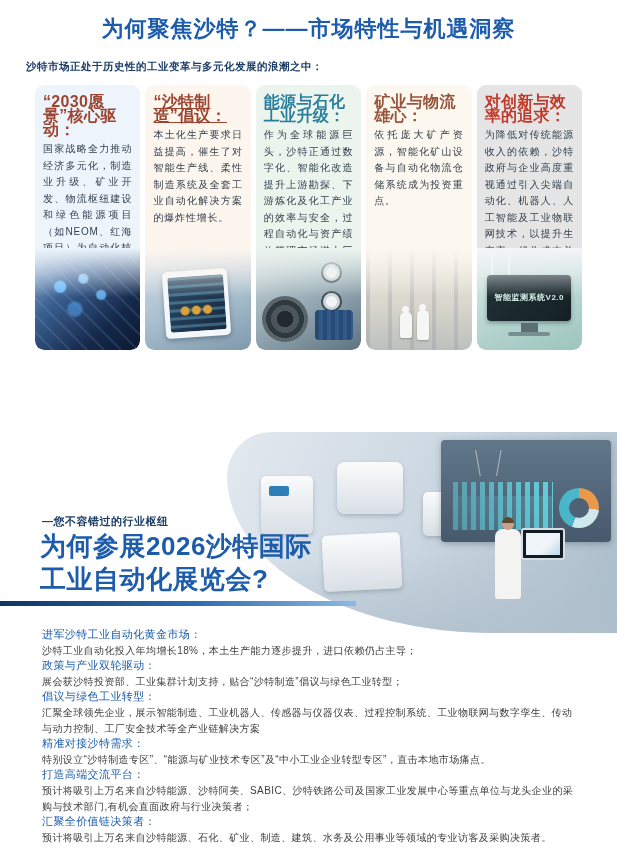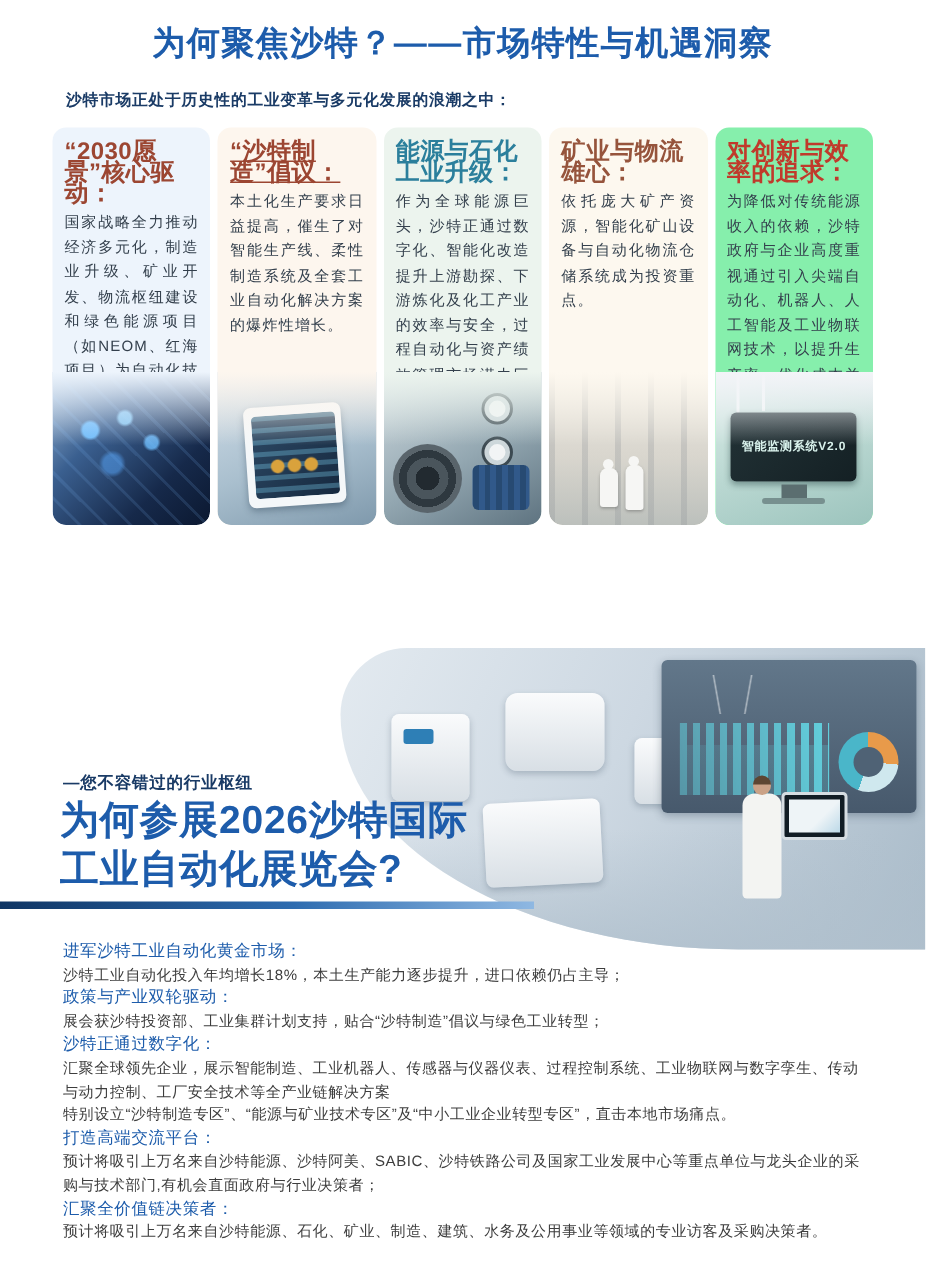--- a/index.html
+++ b/index.html
@@ -2,31 +2,31 @@
 <html><head>
 <meta charset="utf-8">
 <style>
   html,body{margin:0;padding:0;background:#ffffff;}
   .page{position:relative;width:617px;height:849px;background:#ffffff;overflow:hidden;
         font-family:"Liberation Sans","DejaVu Sans",sans-serif;}
 
   
   .main-title{position:absolute;top:14px;left:0;width:617px;text-align:center;
               font-size:22px;font-weight:bold;color:#1d5cab;letter-spacing:1px;}
-  .intro-line{position:absolute;top:60px;left:44px;font-size:10.5px;font-weight:bold;
+  .intro-line{position:absolute;top:60px;left:26px;font-size:10.5px;font-weight:bold;
               color:#1a3b66;letter-spacing:.5px;}
 
   .cards{position:absolute;top:85px;left:35px;width:547px;height:265px;display:flex;gap:5px;}
   .card{position:relative;flex:1 1 0;border-radius:9px;overflow:hidden;padding:10px 8px 0 8px;
         box-sizing:border-box;}
   .card-0{background:#edf4fc;--fade:#edf4fc;}
   .card-1{background:#fdf6ee;--fade:#fdf6ee;}
   .card-2{background:#ecf4ee;--fade:#ecf4ee;}
   .card-3{background:#fdf8ef;--fade:#fdf8ef;}
-  .card-4{background:#86efac;--fade:#f3f4f8;}
+  .card-4{background:#e5e5e5;--fade:#f3f4f8;}
   .card-head{font-size:16px;font-weight:bold;line-height:14px;margin-bottom:4px;letter-spacing:.3px;}
   .card-0 .card-head{color:#9c4632;}
   .card-1 .card-head{color:#9c4632;text-decoration:underline;}
   .card-2 .card-head{color:#2b7f9c;}
   .card-3 .card-head{color:#96543c;}
   .card-4 .card-head{color:#c03a2b;}
   .card-body{font-size:10px;color:#34404d;line-height:16.5px;letter-spacing:.8px;
              text-align:justify;}
 
   .card-img{position:absolute;left:0;right:0;bottom:0;height:102px;border-radius:0 0 9px 9px;overflow:hidden;}
@@ -215,24 +215,25 @@
   <div class="info">
     <div class="info-item">
       <div class="info-head">进军沙特工业自动化黄金市场：</div>
       <div class="info-body">沙特工业自动化投入年均增长18%，本土生产能力逐步提升，进口依赖仍占主导；</div>
     </div>
     <div class="info-item">
       <div class="info-head">政策与产业双轮驱动：</div>
       <div class="info-body">展会获沙特投资部、工业集群计划支持，贴合“沙特制造”倡议与绿色工业转型；</div>
     </div>
     <div class="info-item">
-      <div class="info-head">沙特正通过数字化：</div>
+      <div class="info-head">倡议与绿色工业转型：</div>
       <div class="info-body">汇聚全球领先企业，展示智能制造、工业机器人、传感器与仪器仪表、过程控制系统、工业物联网与数字孪生、传动与动力控制、工厂安全技术等全产业链解决方案</div>
     </div>
     <div class="info-item">
+      <div class="info-head">精准对接沙特需求：</div>
       <div class="info-body">特别设立“沙特制造专区”、“能源与矿业技术专区”及“中小工业企业转型专区”，直击本地市场痛点。</div>
     </div>
     <div class="info-item">
       <div class="info-head">打造高端交流平台：</div>
       <div class="info-body">预计将吸引上万名来自沙特能源、沙特阿美、SABIC、沙特铁路公司及国家工业发展中心等重点单位与龙头企业的采购与技术部门,有机会直面政府与行业决策者；</div>
     </div>
     <div class="info-item">
       <div class="info-head">汇聚全价值链决策者：</div>
       <div class="info-body">预计将吸引上万名来自沙特能源、石化、矿业、制造、建筑、水务及公用事业等领域的专业访客及采购决策者。</div>
     </div>

